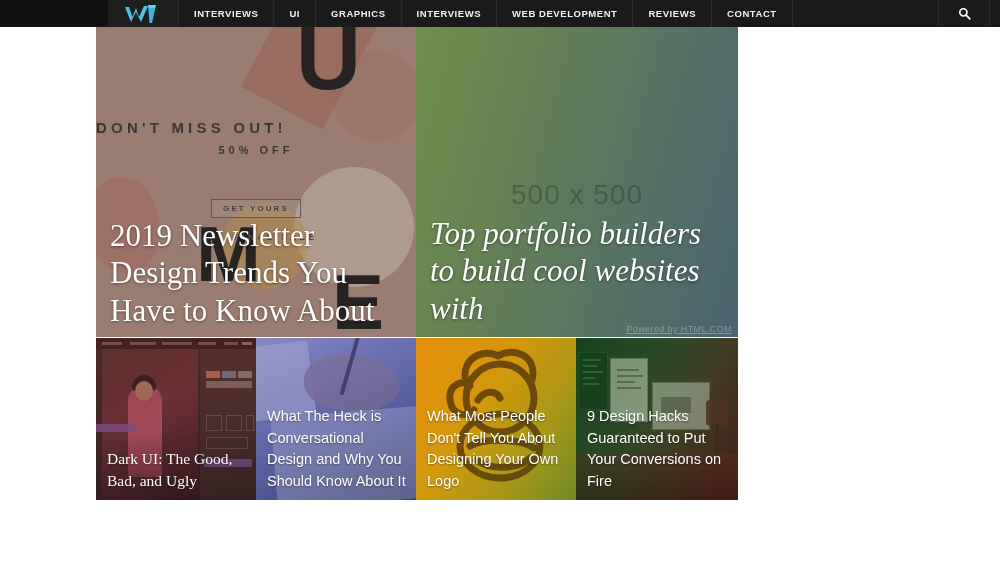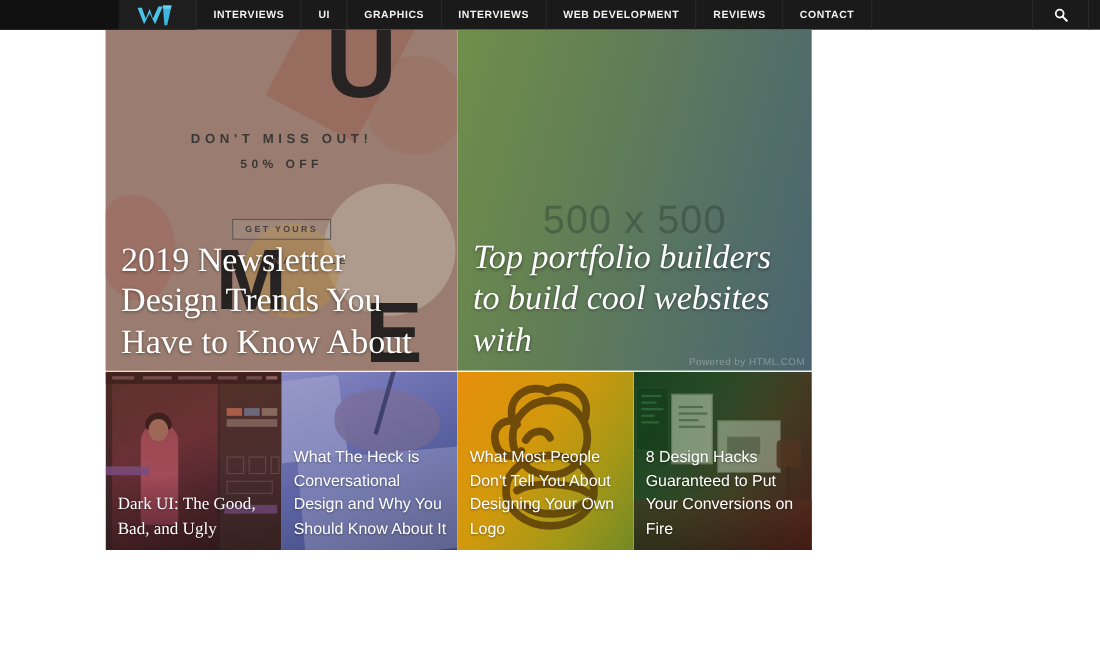--- a/index.html
+++ b/index.html
@@ -79,22 +79,22 @@
   }
   .nl-blob.b4 { width: 70px; height: 96px; left: -6px; top: 150px; background: #c98878; opacity: .7; border-radius: 40% 55% 45% 50%; }
   .nl-letter {
     position: absolute; color: #1f1f1f; font-weight: 700;
     font-family: "Liberation Sans", sans-serif;
   }
   .nl-U { left: 200px; top: -20px; font-size: 90px; }
   .nl-M { left: 100px; top: 182px; font-size: 78px; }
   .nl-E { left: 236px; top: 230px; font-size: 78px; }
   .nl-head {
-    position: absolute; left: 0; right: 0; top: 92px; text-align: center;
-    color: #3b3b3b; font-size: 12px; font-weight: 700; letter-spacing: 4.2px;
+    position: absolute; left: 0; right: 0; top: 92px; 
+    color: #3b3b3b; font-size: 15px; font-weight: 700; letter-spacing: 4.2px;
   }
   .nl-sub {
     position: absolute; left: 0; right: 0; top: 117px; text-align: center;
     color: #3b3b3b; font-size: 11px; font-weight: 700; letter-spacing: 4px;
   }
   .nl-btn {
     position: absolute; left: 50%; top: 172px; transform: translateX(-50%);
     border: 1px solid #6b6b6b; padding: 4px 11px;
     color: #4a4a4a; font-size: 8px; font-weight: 700; letter-spacing: 2.1px;
     background: rgba(255,255,255,.14);
@@ -105,26 +105,26 @@
   }
   .hero-a-veil { position: absolute; inset: 0; background: rgba(60,48,42,.30); }
 
   
   .ph-art {
     position: absolute; inset: 0;
     background: linear-gradient(105deg, #7c9e4e 0%, #6f8f58 30%, #5f7f6c 62%, #4f6b7c 100%);
   }
   .ph-label {
     position: absolute; left: 0; right: 0; top: 152px; text-align: center;
-    color: rgba(40,60,45,.42); font-size: 36px; font-weight: 400;
+    color: rgba(40,60,45,.42); font-size: 28px; font-weight: 400;
     letter-spacing: 1px; font-family: "Liberation Sans", sans-serif;
   }
   .ph-credit {
     position: absolute; right: 6px; bottom: 3px;
-    color: rgba(255,255,255,.30); font-size: 9px; letter-spacing: .4px;
+    color: rgba(255,255,255,.30); font-size: 9px; letter-spacing: .4px; text-decoration: underline;
   }
   .hero-b-veil { position: absolute; inset: 0; background: rgba(50,62,58,.16); }
 
   .hero-title {
     position: absolute; left: 14px; right: 18px; bottom: 12px;
     color: #ffffff;
     font-family: "Liberation Serif", serif;
     font-size: 31px;
     line-height: 37.5px;
     font-weight: 400;
@@ -360,16 +360,16 @@
           <div class="c4-dline" style="left:6px;top:28px;width:24px"></div>
         </div>
         <div class="c4-mon c4-m3">
           <div class="c4-dline" style="left:8px;top:14px;width:30px;height:16px;background:#5a6358;opacity:.6"></div>
         </div>
         <div class="c4-lamp"></div>
         <div class="c4-lampstem"></div>
         <div class="c4-desk"></div>
         <div class="c4-veil"></div>
       </div>
-      <h3 class="card-title">8 Design Hacks Guaranteed to Put Your Conversions on Fire</h3>
+      <h3 class="card-title">9 Design Hacks Guaranteed to Put Your Conversions on Fire</h3>
     </div>
   </div>
 </div>
 
 </body></html>

